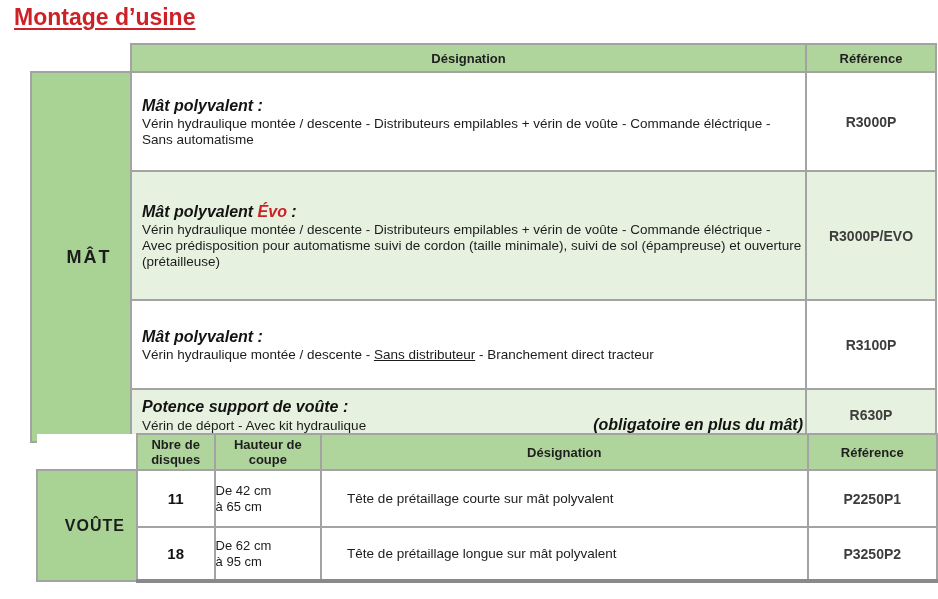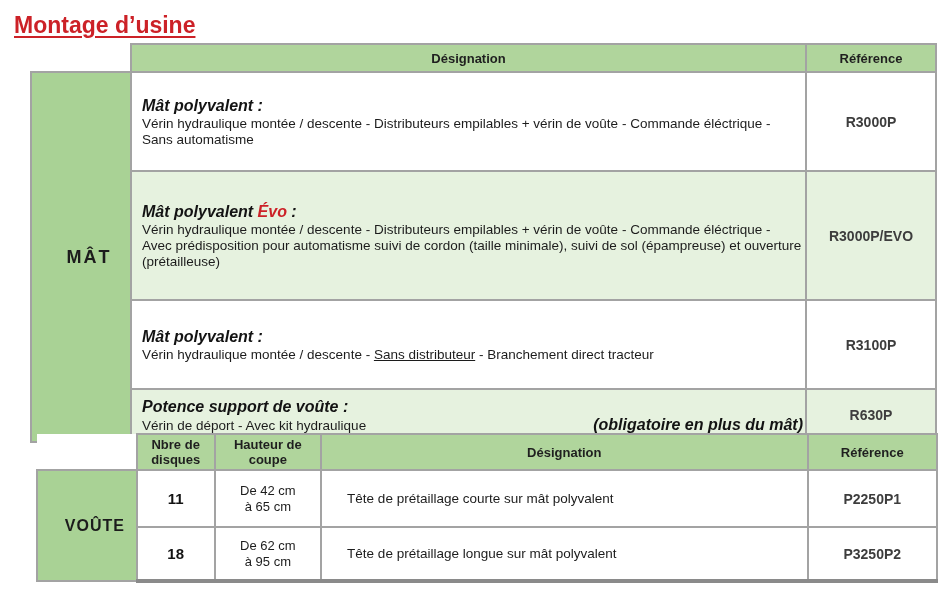--- a/index.html
+++ b/index.html
@@ -5,21 +5,21 @@
   html,body{margin:0;padding:0;background:#fff;}
   .page{
     position:relative;
     width:938px;height:599px;
     background:#fff;
     font-family:"Liberation Sans", sans-serif;
     color:var(--text-dark);
     overflow:hidden;
   }
   .title{
-    position:absolute;left:14px;top:12px;margin:0;
+    position:absolute;left:14px;top:4px;margin:0;
     font-size:23px;font-weight:bold;
     color:var(--title-red);
     text-decoration:underline;
     text-decoration-thickness:2px;
     text-underline-offset:3px;
   }
   table.tbl{
     position:absolute;
     border-collapse:collapse;
     table-layout:fixed;
@@ -84,21 +84,21 @@
     font-weight:bold;
     font-size:14px;
     color:var(--ref-gray);
   }
   tr.last td{border-bottom:4px solid var(--border-dark);}
   td.num{
     background:#fff;text-align:center;
     font-weight:bold;font-size:15px;color:#131313;
   }
   td.range{
-    background:#fff;text-align:center;
+    background:#fff;
     font-size:13px;line-height:16px;color:#1c1c1c;
   }
   td.desig2{
     background:#fff;
     font-size:13.5px;color:#1c1c1c;
     padding-left:25px;
   }
 </style>
 </head>
 <body>

